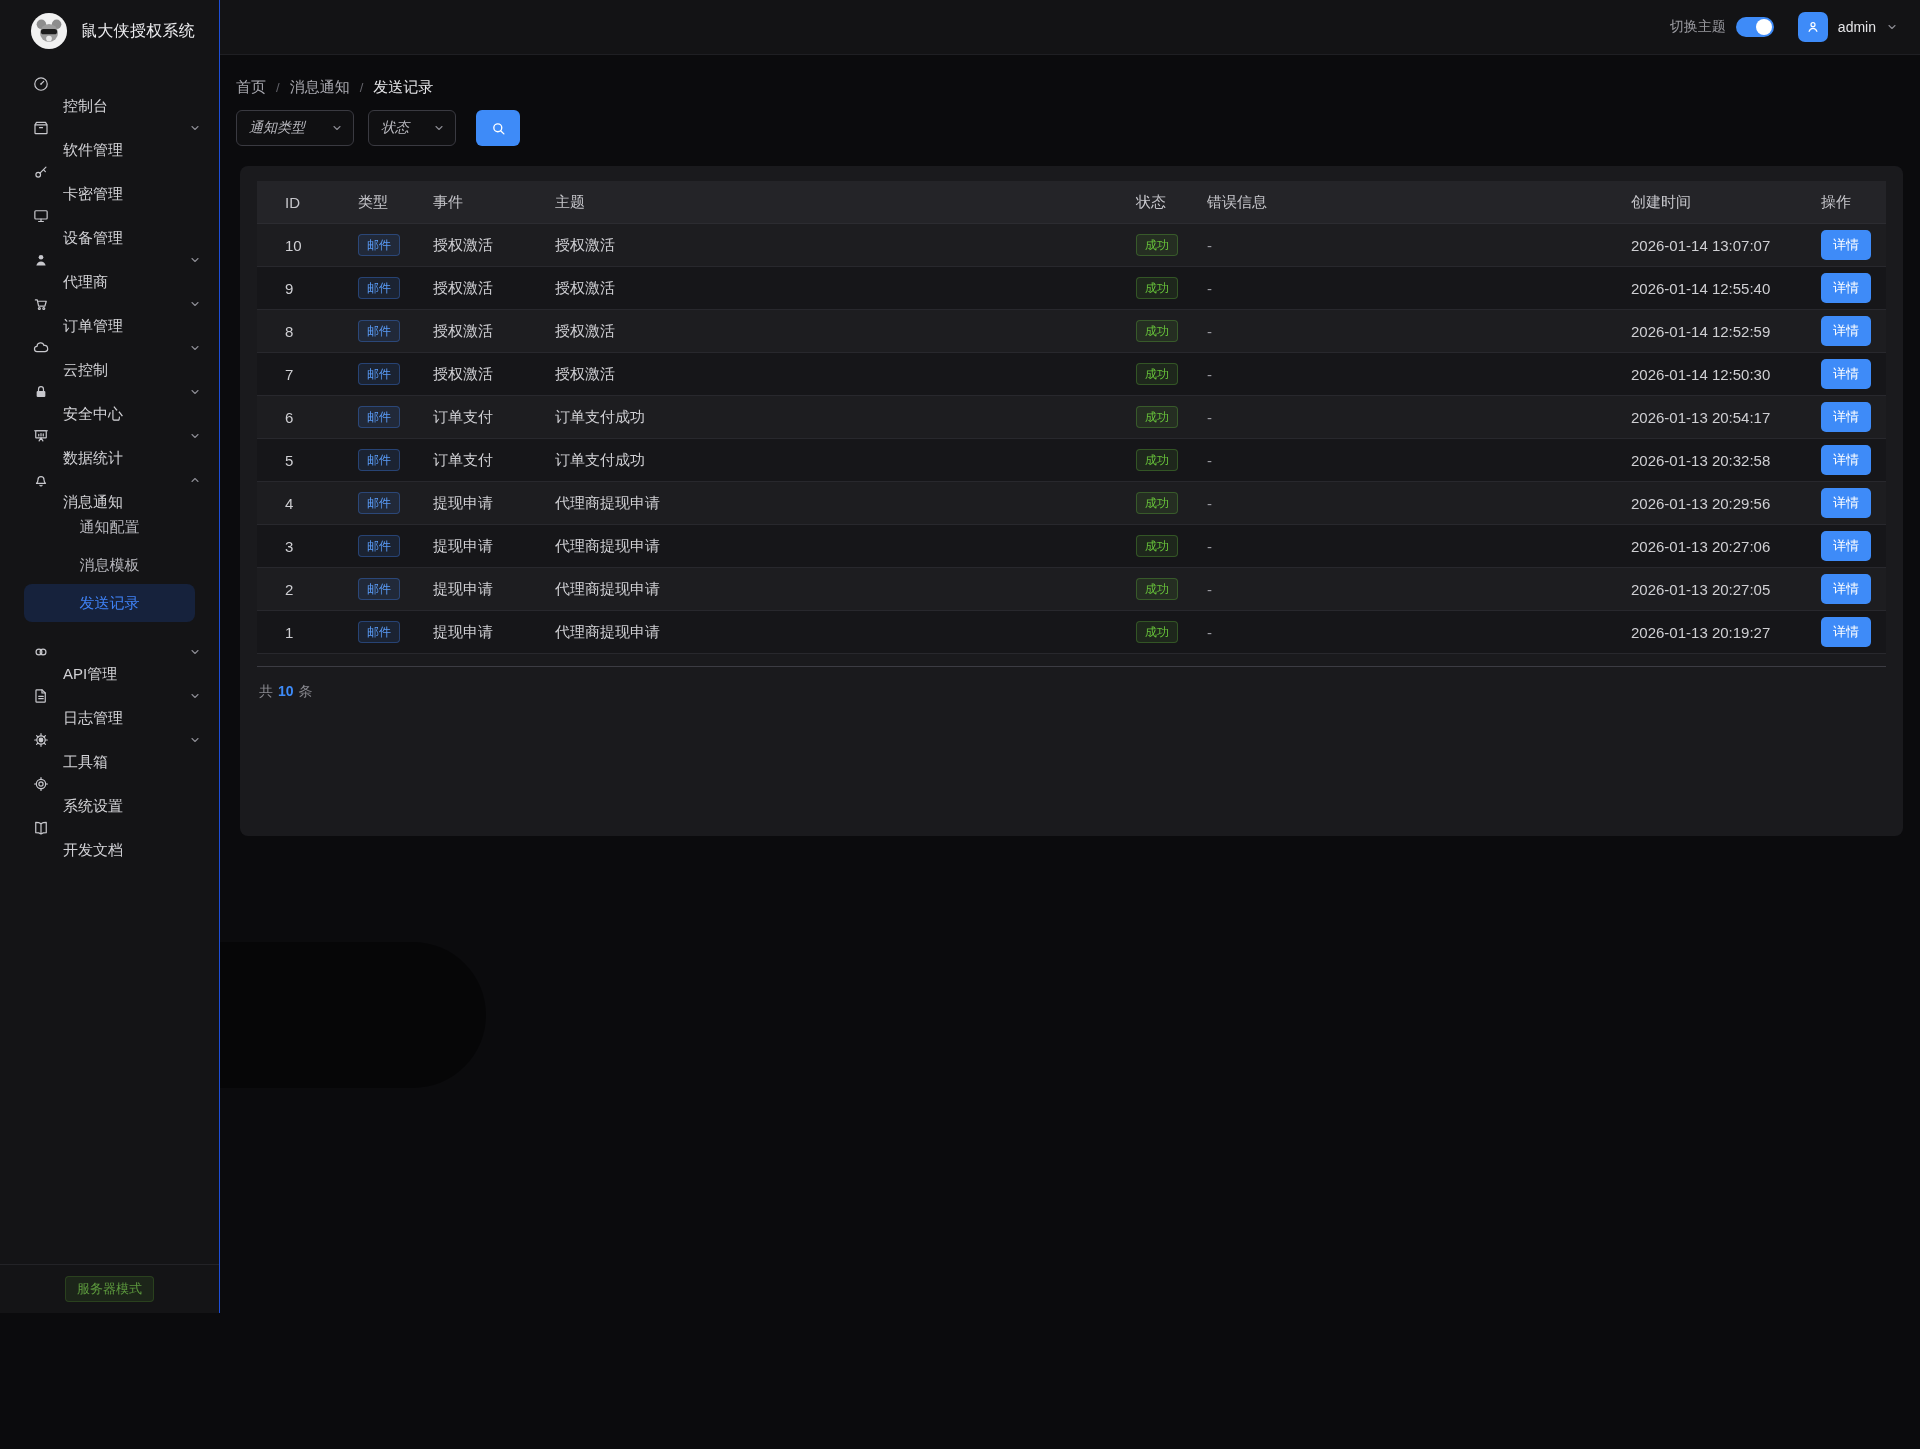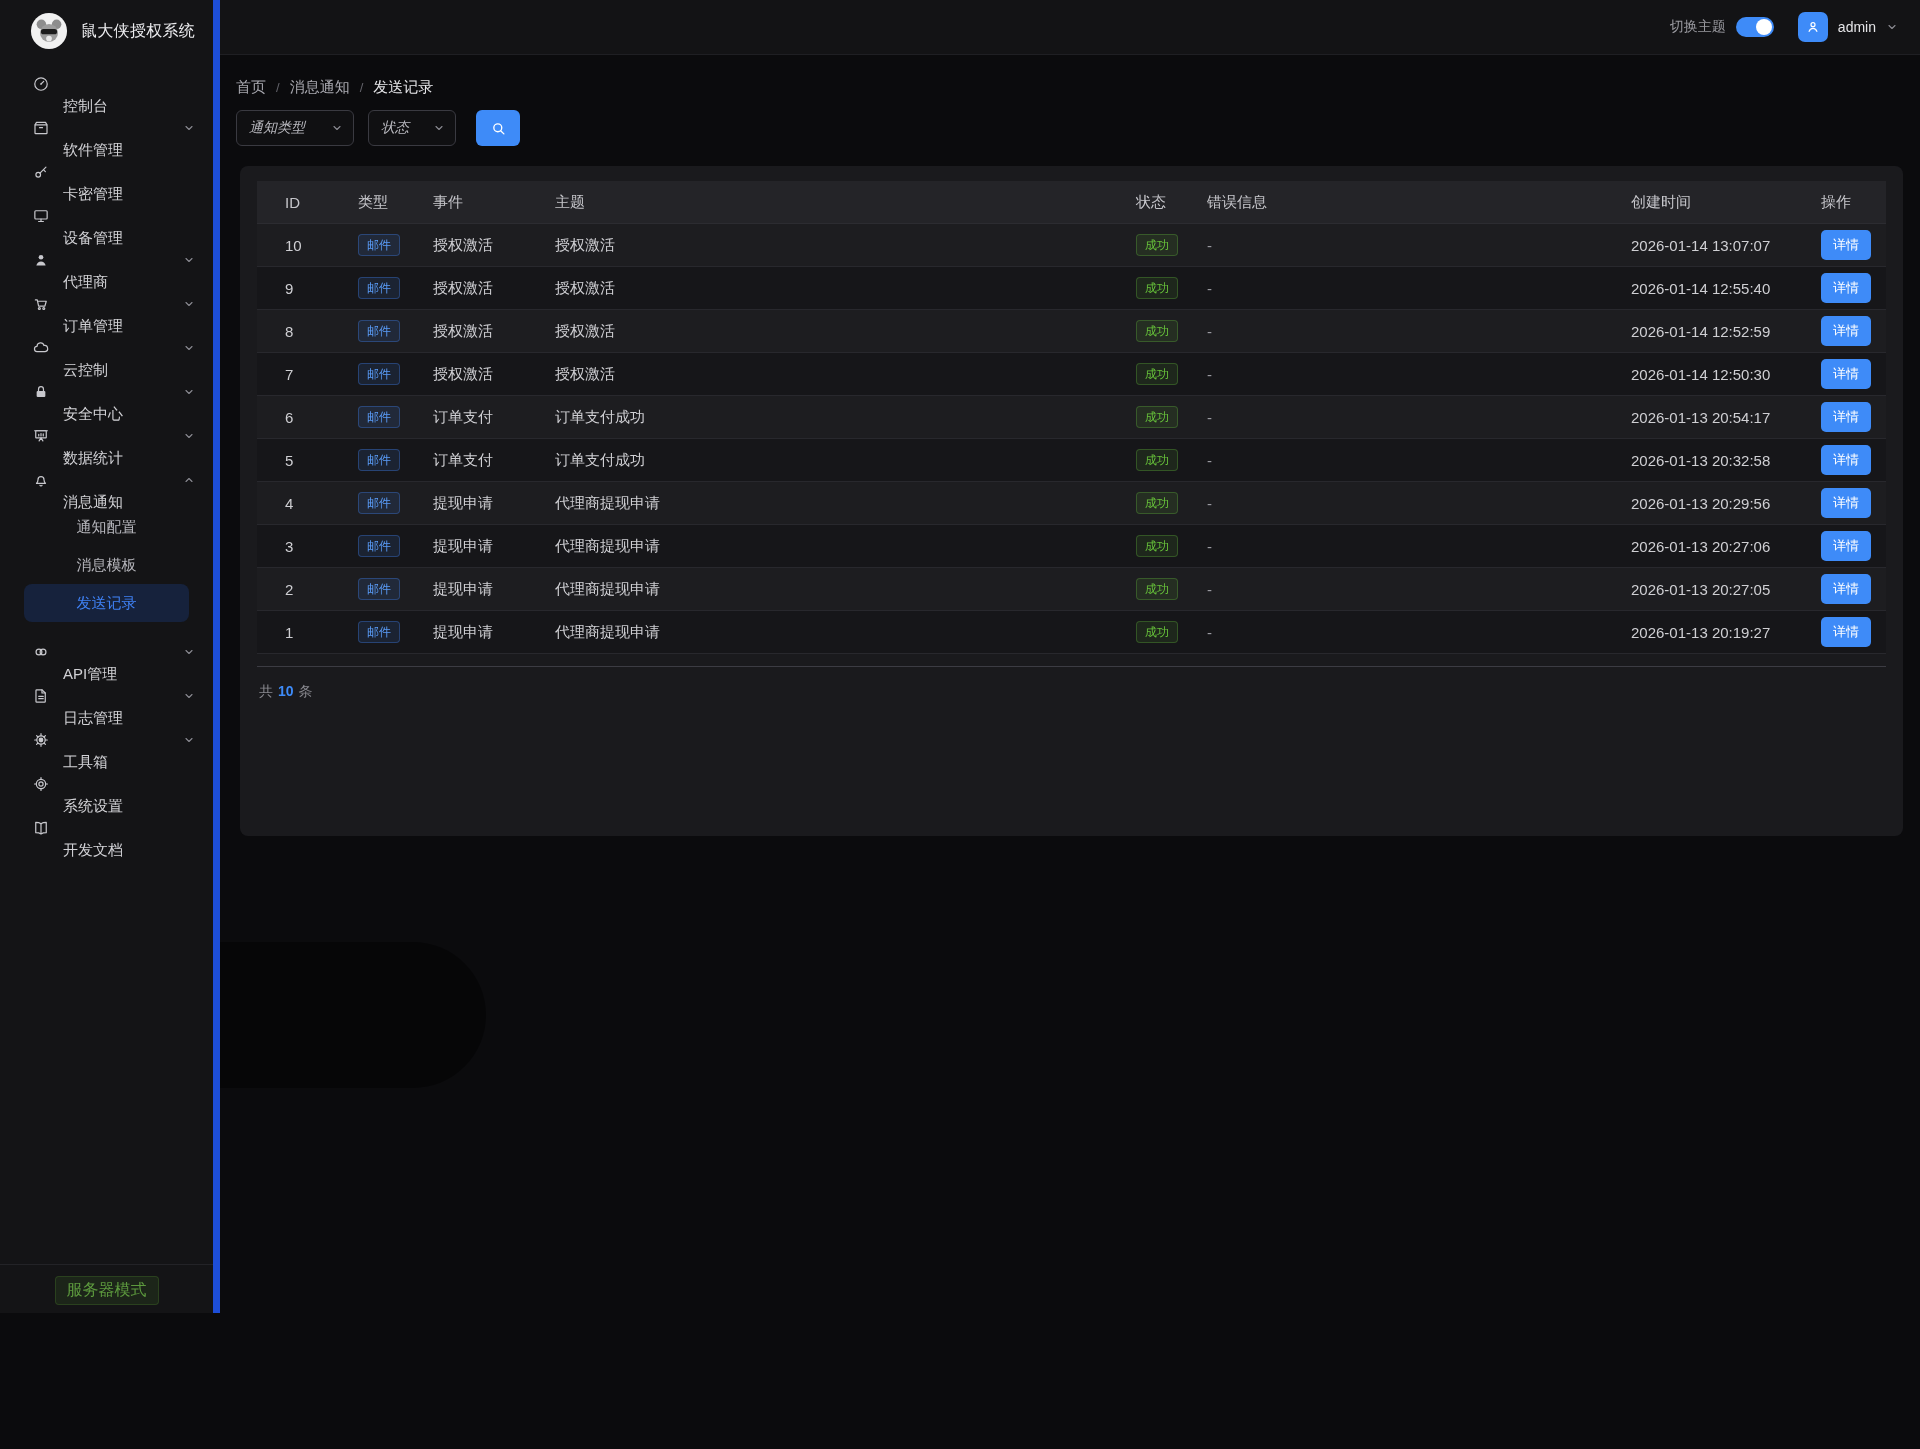--- a/index.html
+++ b/index.html
@@ -3,35 +3,35 @@
 <meta charset="utf-8">
 <style>
   * { margin:0; padding:0; box-sizing:border-box; }
   html,body { width:1920px; height:1449px; overflow:hidden;
     font-family:"Liberation Sans","DejaVu Sans",sans-serif;
     background:#0b0b0d; color:#d8d8da; }
   .app { position:relative; width:1920px; height:1449px; display:flex; }
 
   
   .sidebar { position:relative; width:220px; height:1313px; background:#141416;
-    border-right:7px solid #1d4ed8; flex:0 0 220px; }
+    border-right:1px solid #1d4ed8; flex:0 0 220px; }
   .brand { height:62px; display:flex; align-items:center; padding-left:30px; gap:13px; }
   .brand-title { font-size:16px; color:#ececef; font-weight:500; letter-spacing:.3px; }
   .nav-item { height:44px; display:flex; align-items:center; padding:0 18px 0 32px;
     cursor:pointer; color:#d2d2d6; font-size:15px; }
   .nav-item .nav-icon { width:18px; height:18px; margin-right:13px; color:#c8c8cd; display:flex; align-items:center; }
   .nav-item .nav-label { flex:1;margin-top:44px; }
   .chev { color:#8b8b92; }
   .submenu { padding:6px 0 8px 0; }
   .submenu-item { height:38px; margin:0 24px; display:flex; align-items:center; justify-content:center;
     font-size:15px; color:#b6b6bc; border-radius:8px; cursor:pointer;font-family:Liberation Serif, serif; }
   .submenu-item.active { background:#16223c; color:#3f82f6; }
   .sidebar-footer { position:absolute; left:0; right:0; bottom:0; height:49px;
     border-top:1px solid #232327; display:flex; align-items:flex-start; justify-content:center; }
-  .server-badge { margin-top:11px; font-size:16px; color:#5d9a3e; background:rgba(103,194,58,.10);
+  .server-badge { margin-top:11px; font-size:13px; color:#5d9a3e; background:rgba(103,194,58,.10);
     border:1px solid rgba(103,194,58,.18); border-radius:4px; padding:3px 11px; }
 
   
   .main { position:relative; flex:1; height:1449px; background:#0b0b0d; }
   .topbar { height:55px; background:#131315; border-bottom:1px solid #1f1f23;
     display:flex; align-items:center; justify-content:flex-end; padding-right:22px; }
   .topbar-right { display:flex; align-items:center; gap:10px; }
   .theme-label { font-size:14px; color:#9a9aa0; }
   .toggle { width:38px; height:20px; border-radius:10px; background:#3e8bf8; position:relative; cursor:pointer; }
   .toggle .knob { position:absolute; top:2px; right:2px; width:16px; height:16px; border-radius:50%; background:#fff; }

